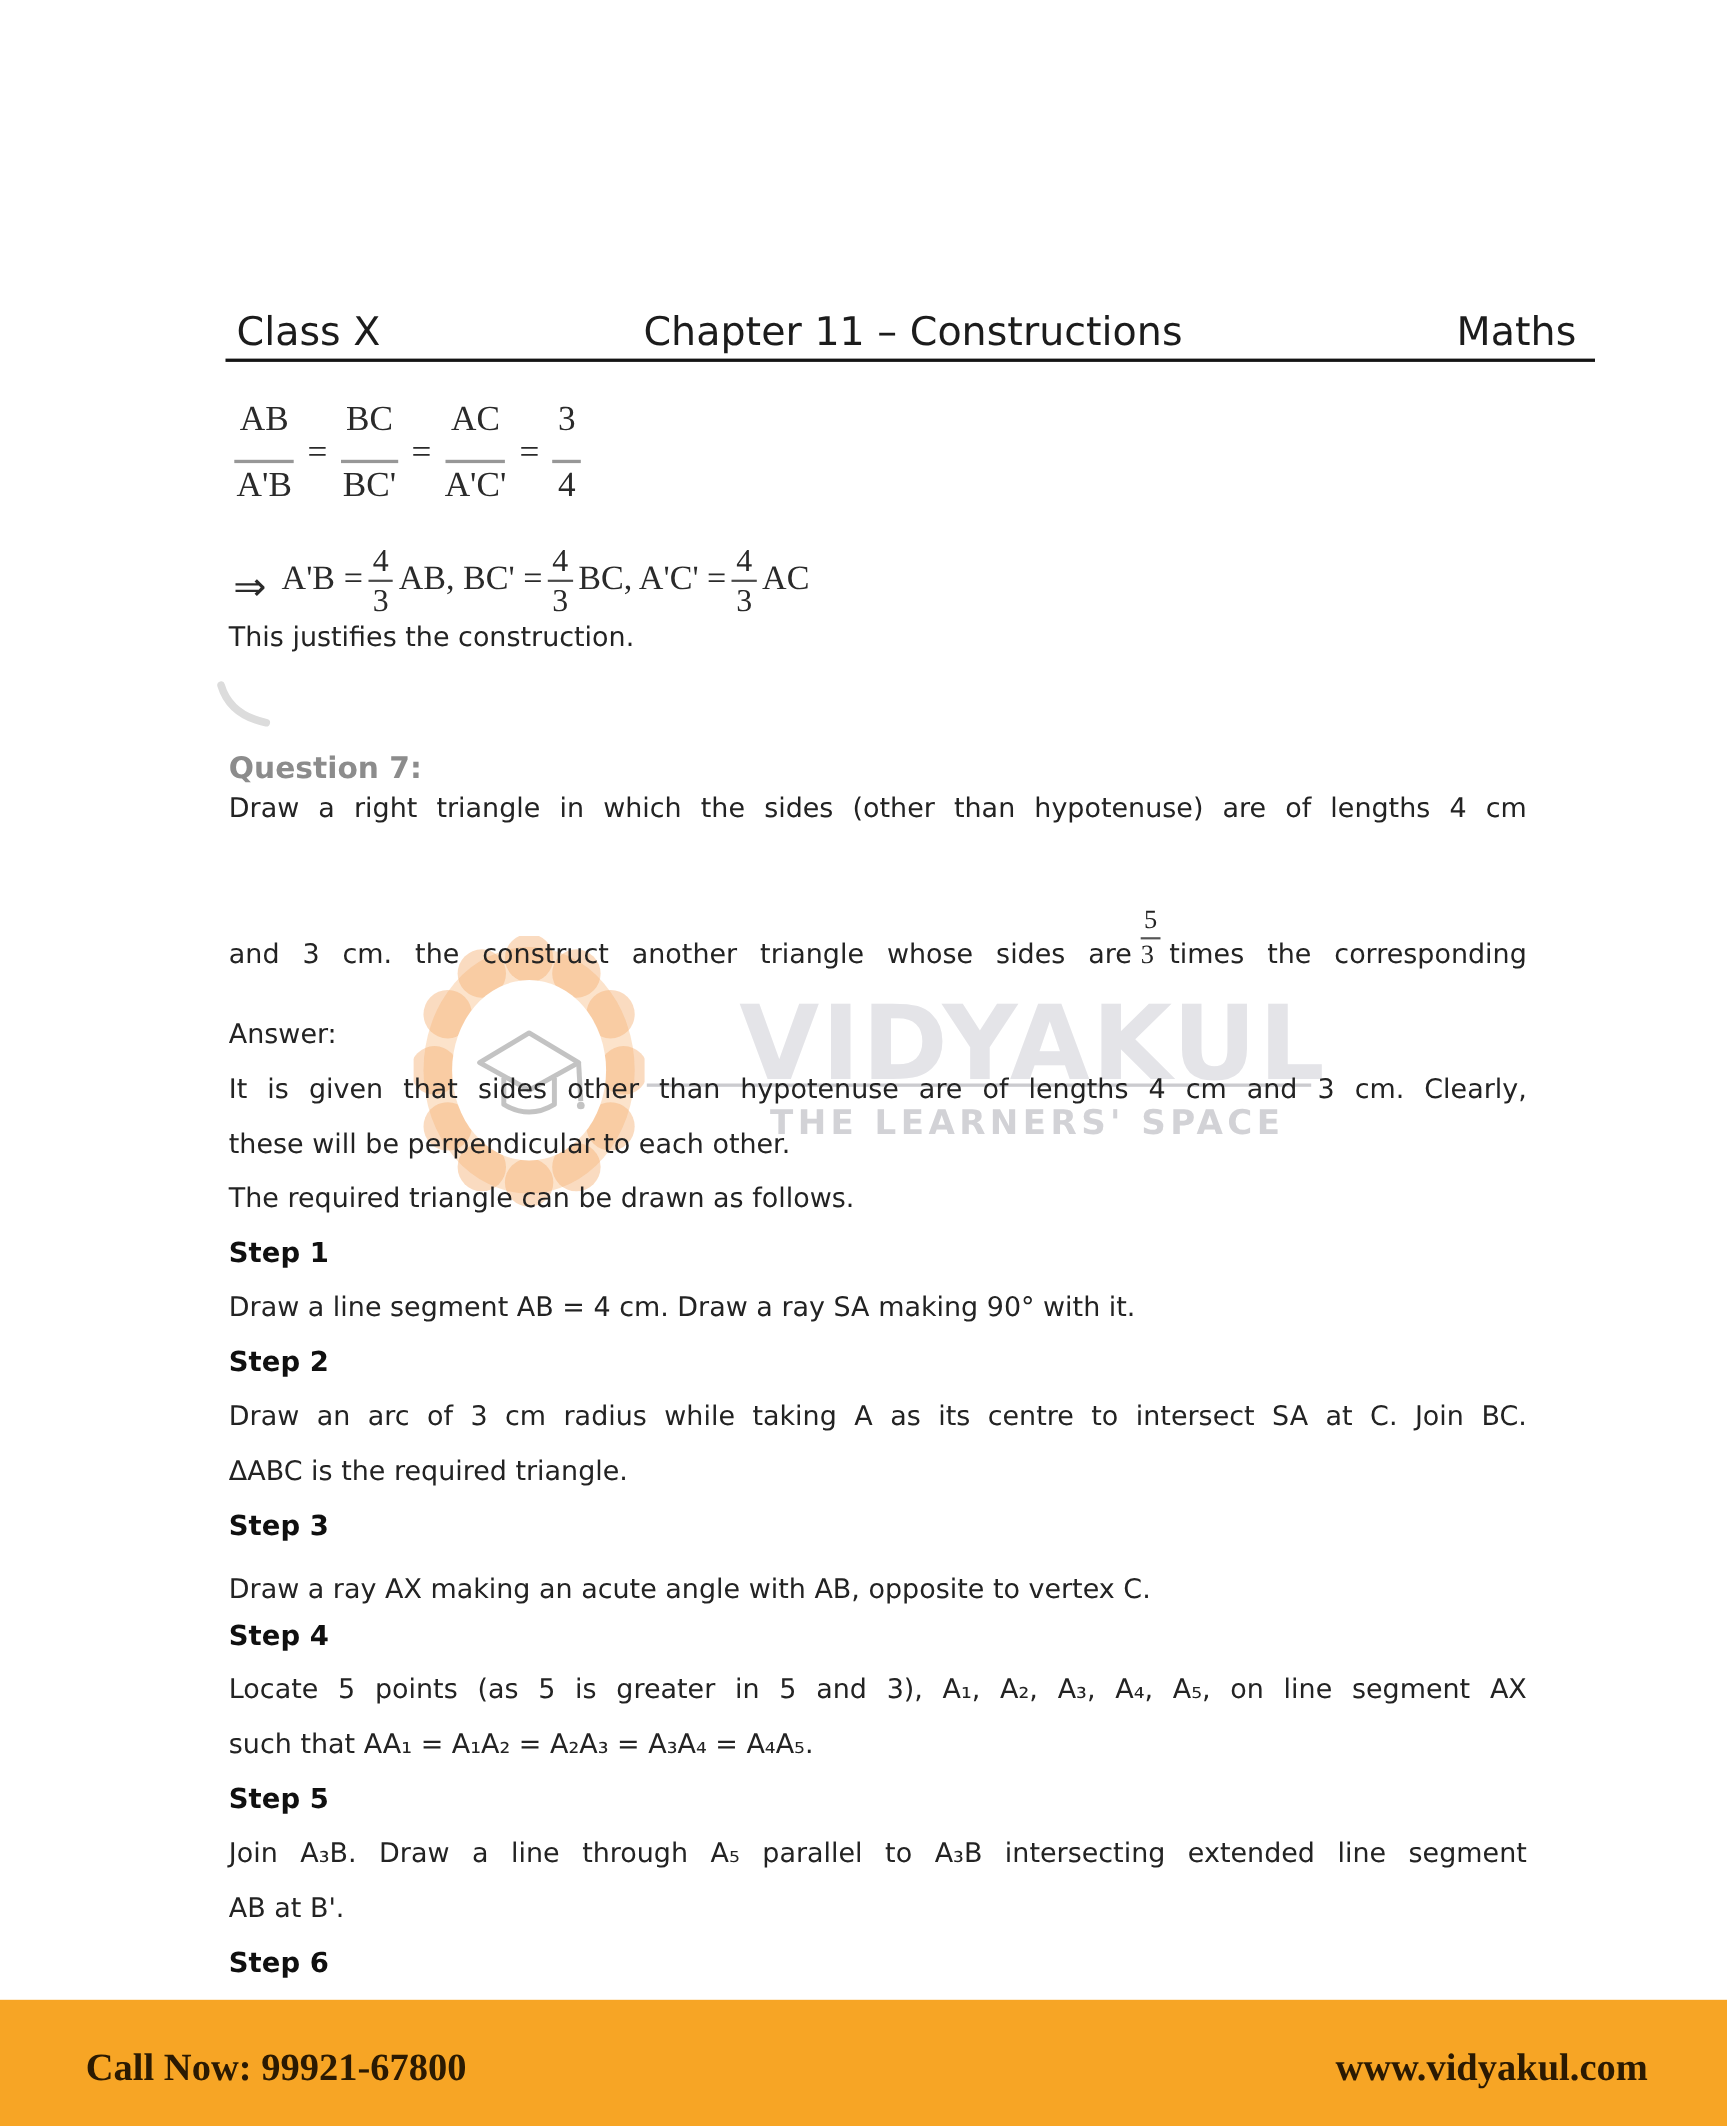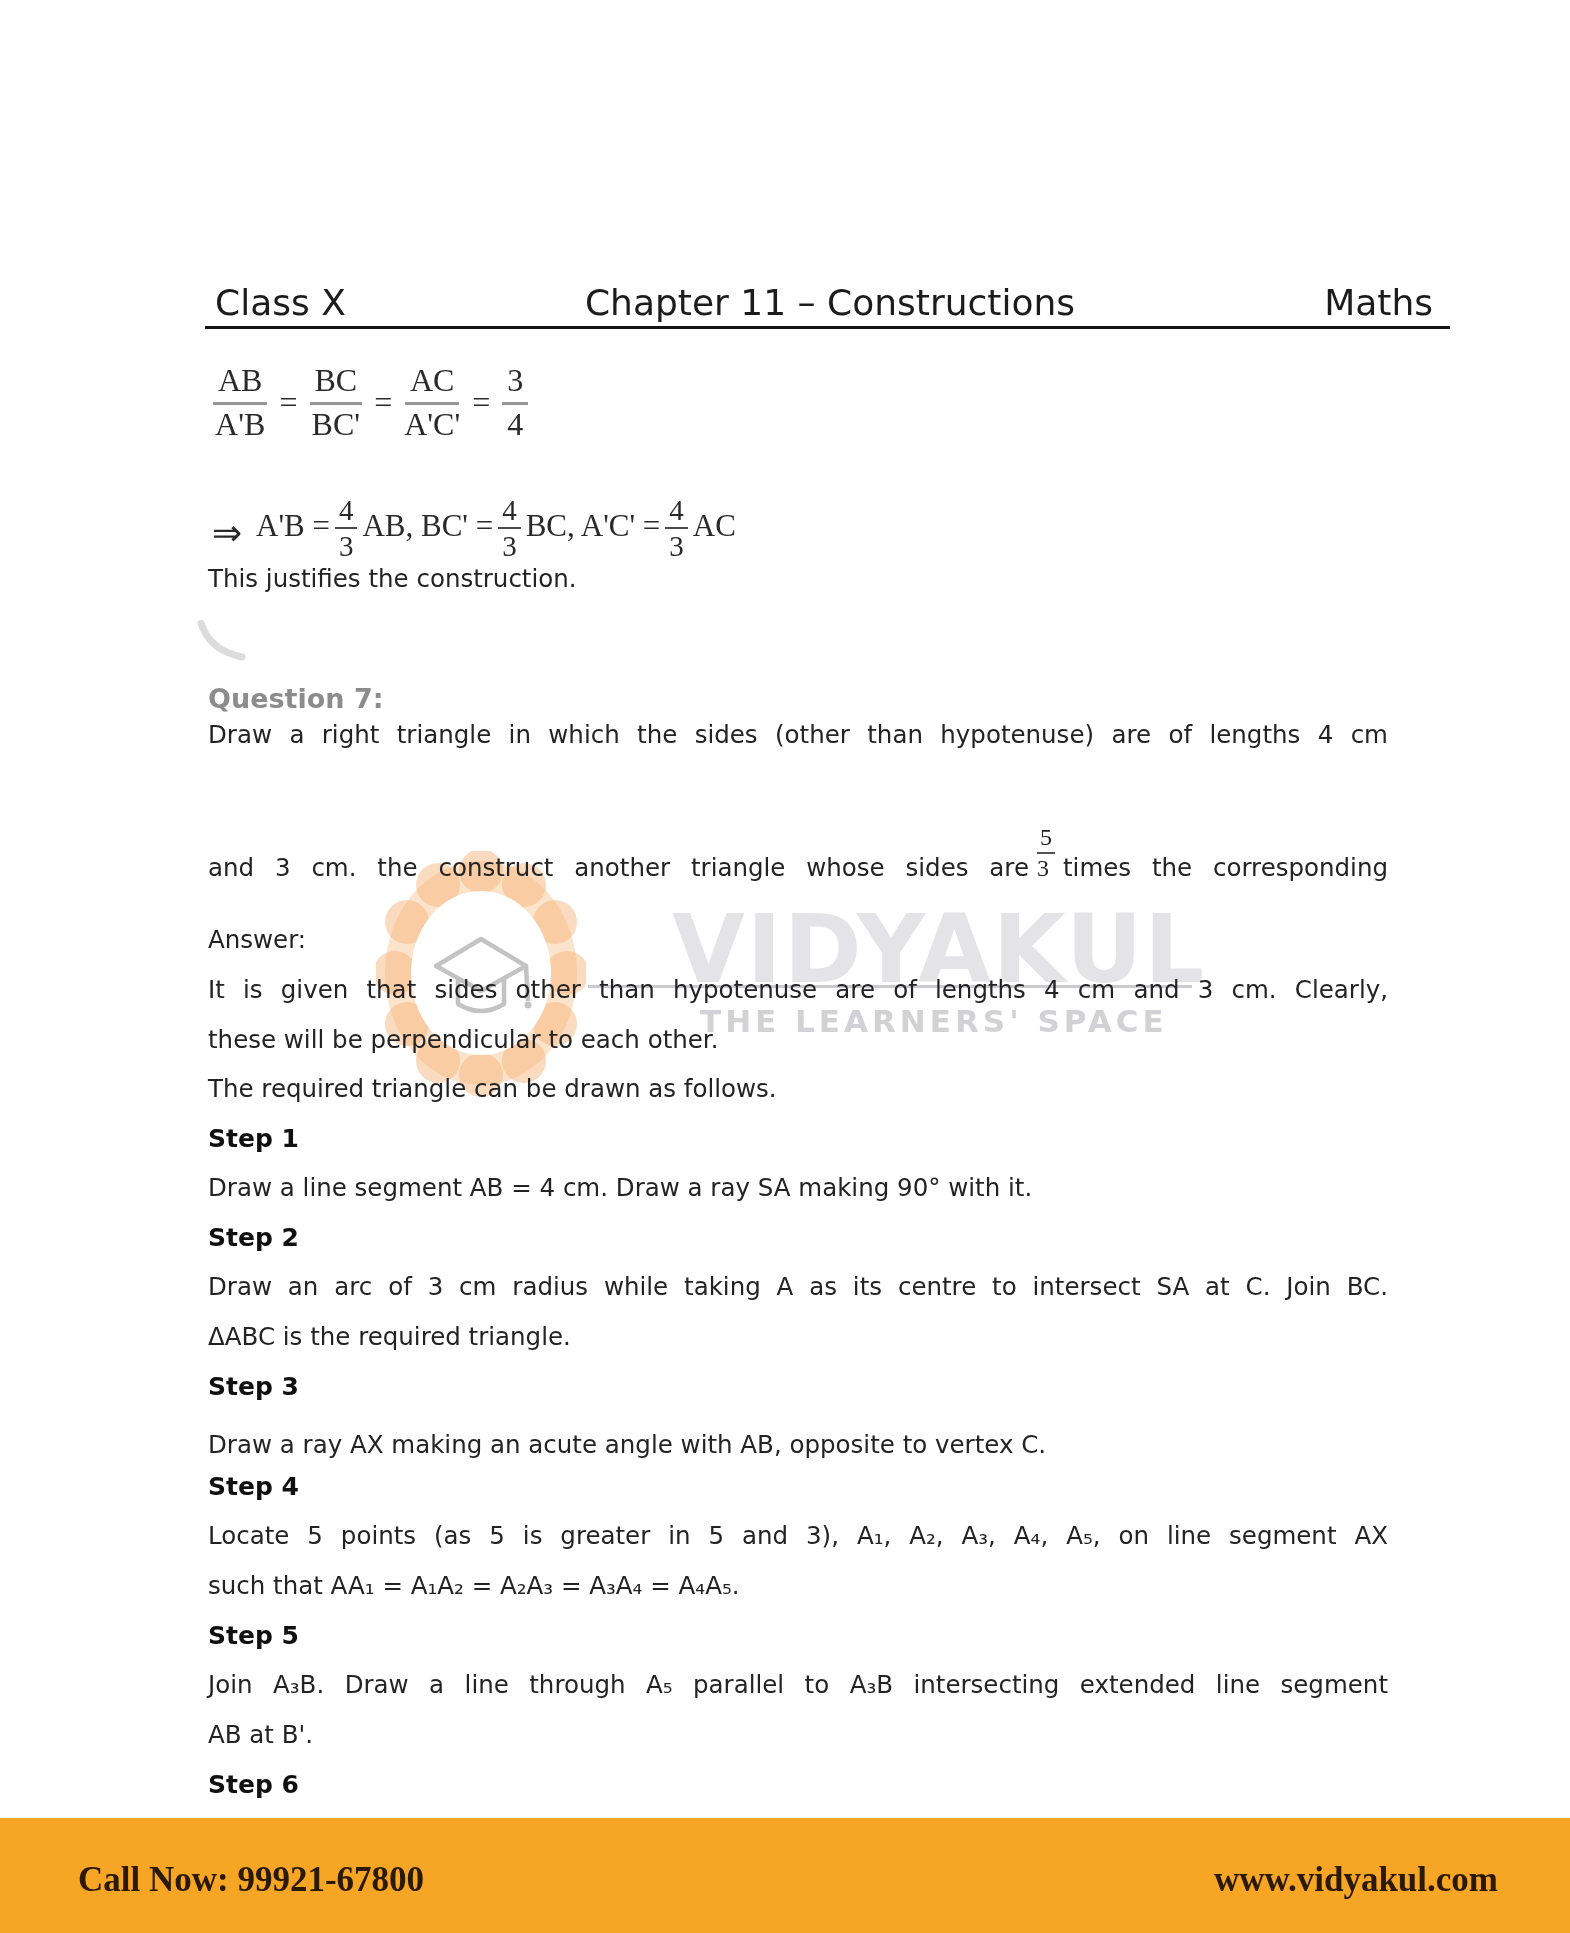--- a/index.html
+++ b/index.html
@@ -17,21 +17,21 @@
   .bl{position:absolute;left:208px;width:1180px;font-size:24.5px;line-height:34px;
       color:#232323;white-space:nowrap;}
   .j{white-space:normal;text-align:justify;text-align-last:justify;}
   .step{font-weight:bold;color:#101010;font-size:25px;}
   .qlabel{color:#8c8c8c;font-weight:bold;font-size:27px;}
 
   
   .formula1{position:absolute;left:213px;top:364px;display:flex;align-items:center;gap:12px;
             font-family:"Liberation Serif",serif;font-size:32px;color:#2a2a2a;}
   .bfrac{display:inline-flex;flex-direction:column;align-items:center;line-height:1.05;}
-  .bfrac .n{padding:0 5px 4px;border-bottom:3px solid #979797;}
+  .bfrac .n{padding:0 5px 20px;border-bottom:3px solid #979797;}
   .bfrac .d{padding-top:3px;}
 
   
   .f2arrow{position:absolute;left:212px;top:512px;font-family:"Liberation Serif",serif;
            font-size:36px;color:#2a2a2a;}
   .formula2{position:absolute;left:256px;top:495px;font-family:"Liberation Serif",serif;
             font-size:31px;color:#2a2a2a;white-space:nowrap;}
   .f2frac{display:inline-flex;flex-direction:column;align-items:center;vertical-align:middle;
           font-size:29px;line-height:1.05;margin:0 5px;}
   .f2frac .n{padding:0 4px 2px;border-bottom:2.5px solid #4a4a4a;}

